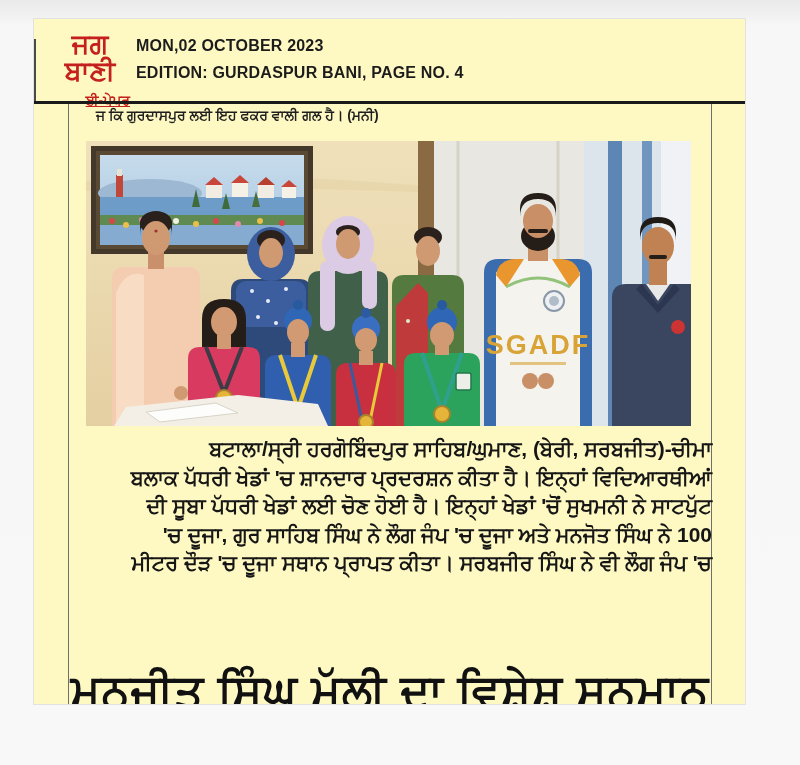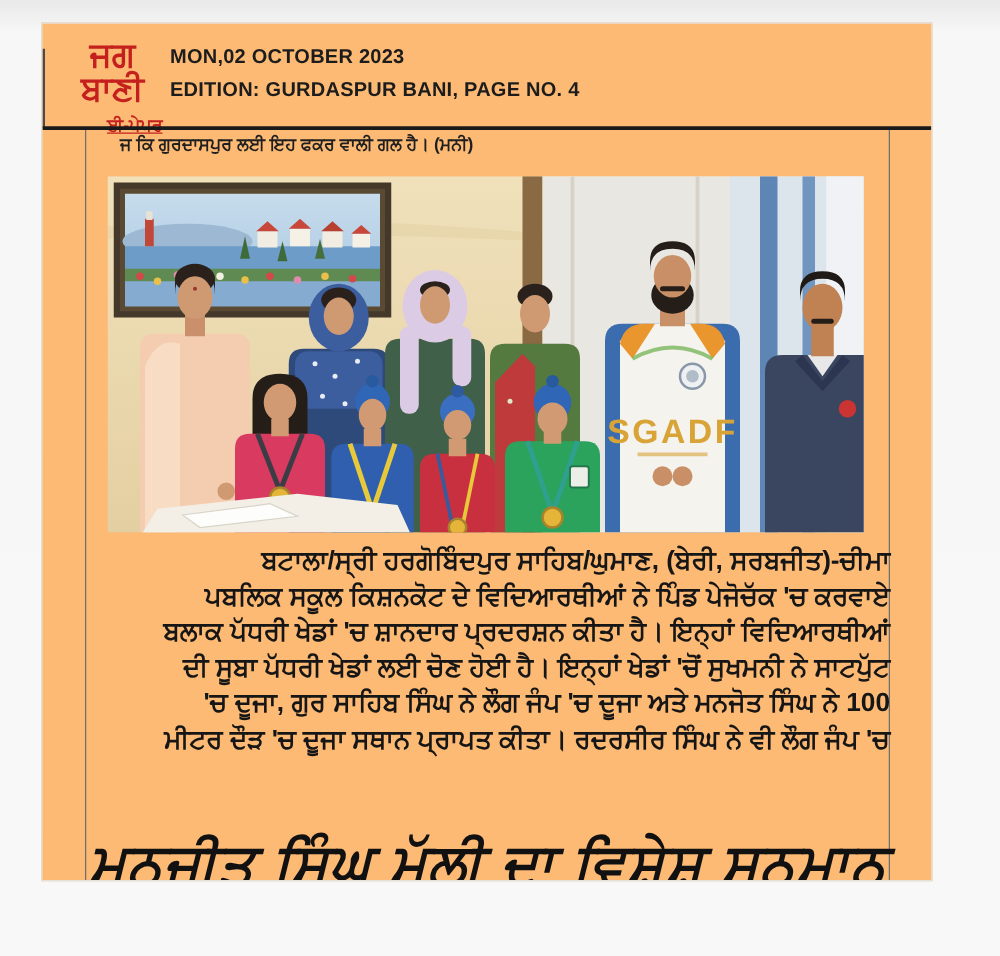--- a/index.html
+++ b/index.html
@@ -3,21 +3,21 @@
 <meta charset="utf-8">
 <style>
   html,body{margin:0;padding:0;}
   body{
     width:800px;height:765px;position:relative;overflow:hidden;
     background:linear-gradient(180deg,#e9e9e9 0,#f7f7f7 26px,#f8f8f8 100%);
     font-family:"Liberation Sans","DejaVu Sans",sans-serif;
   }
   .page{
     position:absolute;left:33px;top:18px;width:711px;height:685px;
-    background:#fdba74;border:1px solid #e2e2e2;overflow:hidden;
+    background:#fef9c3;border:1px solid #e2e2e2;overflow:hidden;
   }
   .left-edge-accent{
     position:absolute;left:0;top:20px;width:2px;height:64px;background:#4a4a4a;
   }
   .masthead-logo{
     position:absolute;left:12px;top:12px;width:88px;text-align:center;
     color:#c4201d;font-weight:bold;line-height:1;
   }
   .masthead-logo .main{font-size:27px;letter-spacing:0px;}
   .masthead-logo .sub{font-size:14px;margin-top:8px;text-align:right;padding-right:4px;text-decoration:underline;}
@@ -40,21 +40,20 @@
   .body-text{
     position:absolute;left:46px;top:416px;width:632px;color:#161616;
     font-size:21px;font-weight:bold;line-height:28.5px;
   }
   .body-text .bline{white-space:nowrap;text-align:right;}
   .body-text .indent{text-indent:26px;}
   .bottom-headline{
     position:absolute;left:36px;top:646px;width:640px;text-align:center;
     font-size:45px;font-weight:bold;color:#111;white-space:nowrap;
     letter-spacing:1px;
-    font-style:italic;
   }
 </style>
 </head>
 <body>
 
 <div class="page">
 
   <div class="left-edge-accent"></div>
 
   <div class="masthead-logo">
@@ -253,22 +252,21 @@
     </g>
 
     <g>
       <path d="M28 285 L40 266 L152 254 L232 263 L242 285 Z" fill="#f3efe6"></path>
       <path d="M60 271 L130 262 L152 272 L74 281 Z" fill="#fdfdfb" stroke="#d8d4c8" stroke-width="1"></path>
     </g>
   </svg>
 
   <div class="body-text">
     <div class="bline indent">ਬਟਾਲਾ/ਸ੍ਰੀ ਹਰਗੋਬਿੰਦਪੁਰ ਸਾਹਿਬ/ਘੁਮਾਣ,  (ਬੇਰੀ, ਸਰਬਜੀਤ)-ਚੀਮਾ</div>
-    <div class="bline">ਪਬਲਿਕ ਸਕੂਲ ਕਿਸ਼ਨਕੋਟ ਦੇ ਵਿਦਿਆਰਥੀਆਂ ਨੇ ਪਿੰਡ ਪੇਜੋਚੱਕ 'ਚ  ਕਰਵਾਏ</div>
     <div class="bline">ਬਲਾਕ ਪੱਧਰੀ ਖੇਡਾਂ 'ਚ ਸ਼ਾਨਦਾਰ ਪ੍ਰਦਰਸ਼ਨ ਕੀਤਾ ਹੈ। ਇਨ੍ਹਾਂ ਵਿਦਿਆਰਥੀਆਂ</div>
     <div class="bline">ਦੀ ਸੂਬਾ ਪੱਧਰੀ ਖੇਡਾਂ ਲਈ ਚੋਣ ਹੋਈ ਹੈ।  ਇਨ੍ਹਾਂ ਖੇਡਾਂ 'ਚੋਂ ਸੁਖਮਨੀ ਨੇ ਸਾਟਪੁੱਟ</div>
     <div class="bline">'ਚ ਦੂਜਾ, ਗੁਰ ਸਾਹਿਬ ਸਿੰਘ ਨੇ ਲੌਗ ਜੰਪ  'ਚ ਦੂਜਾ ਅਤੇ ਮਨਜੋਤ ਸਿੰਘ ਨੇ 100</div>
-    <div class="bline">ਮੀਟਰ ਦੌੜ 'ਚ ਦੂਜਾ ਸਥਾਨ ਪ੍ਰਾਪਤ ਕੀਤਾ। ਰਦਰਸੀਰ ਸਿੰਘ ਨੇ ਵੀ ਲੌਗ ਜੰਪ 'ਚ</div>
+    <div class="bline">ਮੀਟਰ ਦੌੜ 'ਚ ਦੂਜਾ ਸਥਾਨ ਪ੍ਰਾਪਤ ਕੀਤਾ। ਸਰਬਜੀਰ ਸਿੰਘ ਨੇ ਵੀ ਲੌਗ ਜੰਪ 'ਚ</div>
   </div>
 
   <div class="bottom-headline">ਮਨਜੀਤ ਸਿੰਘ ਮੱਲੀ ਦਾ ਵਿਸ਼ੇਸ਼ ਸਨਮਾਨ</div>
 
 </div>
 
 </body></html>

